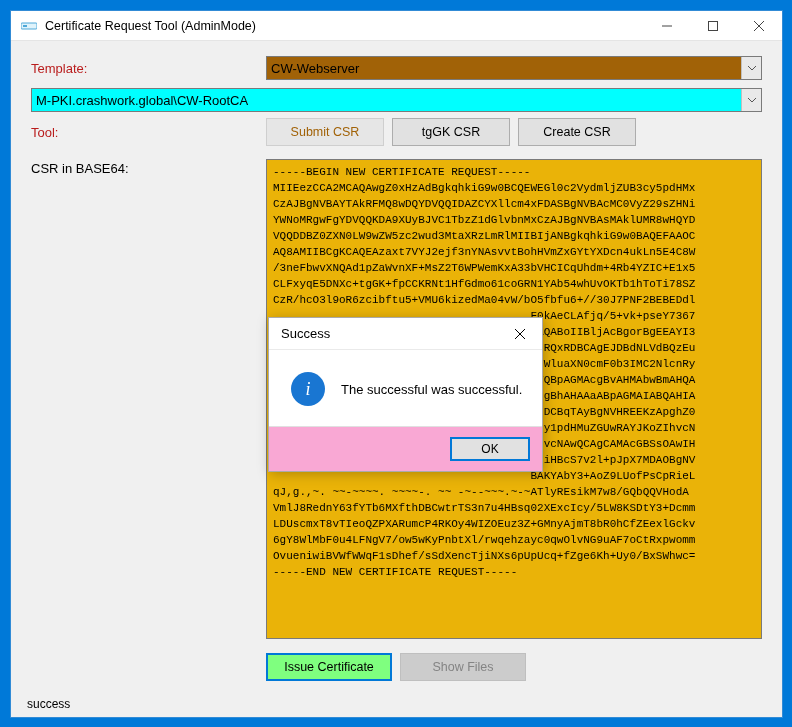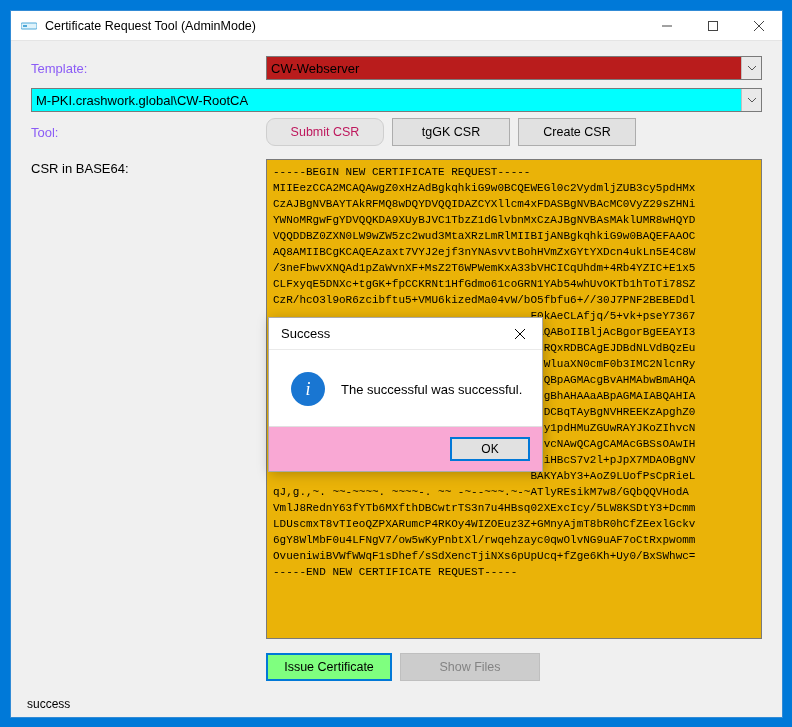--- a/index.html
+++ b/index.html
@@ -56,34 +56,34 @@
   }
   .form-row {
     display: flex;
     align-items: center;
     margin-bottom: 6px;
     height: 26px;
   }
   .form-row .label {
     width: 235px;
     font-size: 13px;
-    color: #8b5cf6;
+    color: #b91c1c;
   }
   .select {
     flex: 1;
     height: 24px;
     border: 1px solid #7a7a7a;
     display: flex;
     align-items: center;
     padding: 0 4px;
     font-family: Arial, sans-serif;
     font-size: 13px;
     position: relative;
   }
-  .select.yellow { background: #b91c1c; }
+  .select.yellow { background: #a16207; }
   .select.cyan   { background: #00ffff; }
   .select .chev {
     position: absolute;
     right: 0; top: 0;
     width: 20px; height: 100%;
     background: #e9e9e9;
     border-left: 1px solid #c0c0c0;
     display: flex; align-items: center; justify-content: center;
   }
   .button-row {
@@ -96,24 +96,23 @@
     background: #e1e1e1;
     border: 1px solid #adadad;
     display: flex;
     align-items: center;
     justify-content: center;
     font-size: 12.5px;
     font-family: "Segoe UI", Tahoma, sans-serif;
     cursor: default;
   }
   .btn.disabled {
-    color: #be185d;
+    color: #a16207;
     border-color: #cfcfcf;
     background: #e6e6e6;
-    border-radius: 9px;
   }
   .csr-row {
     display: flex;
     margin-top: 8px;
     flex: 1;
     min-height: 0;
   }
   .csr-label {
     width: 235px;
     font-size: 13px;
@@ -139,21 +138,21 @@
   }
   .issue-btn {
     width: 126px; height: 28px;
     background: #7fff7f;
     border: 2px solid #0178d7;
     display: flex; align-items: center; justify-content: center;
     font-size: 12.5px;
     font-family: "Segoe UI", sans-serif;
   }
   .show-btn {
-    width: 140px; height: 28px;
+    width: 126px; height: 28px;
     background: #cccccc;
     border: 1px solid #bfbfbf;
     color: #848484;
     display: flex; align-items: center; justify-content: center;
     font-size: 12.5px;
   }
   .statusbar {
     height: 28px;
     padding: 0 16px;
     display: flex;

